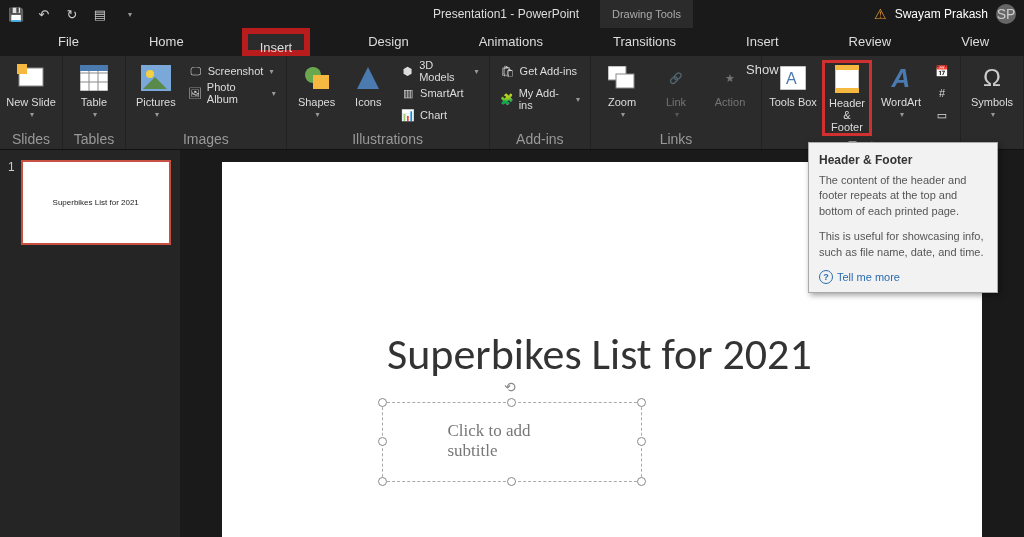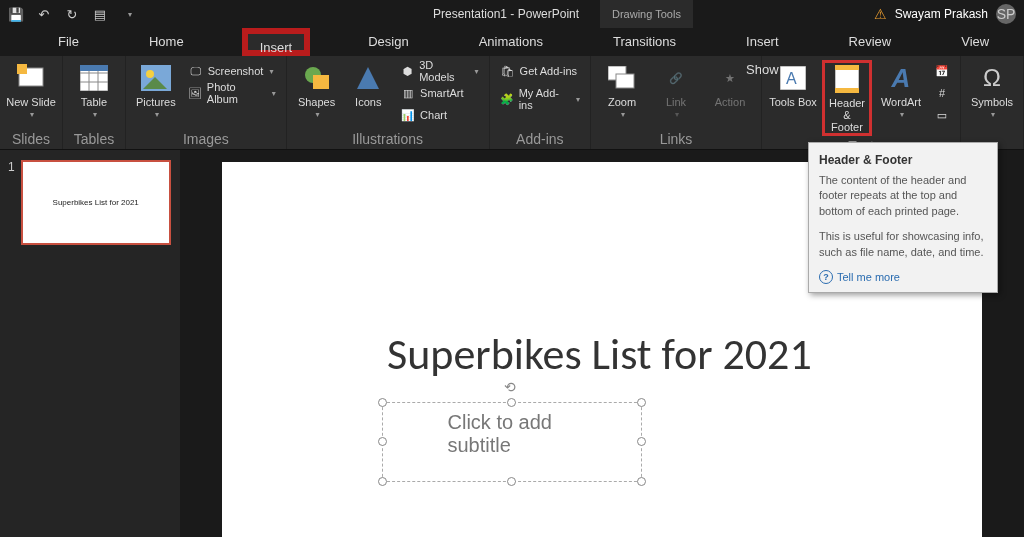--- a/index.html
+++ b/index.html
@@ -42,21 +42,21 @@
   .content { display: flex; height: calc(537px - 28px - 28px - 94px); }
   .thumb-panel { width: 180px; background: #252525; padding: 10px 8px; }
   .thumb-wrap { display: flex; gap: 6px; }
   .thumb-num { font-size: 12px; color: #ccc; }
   .thumb { width: 150px; height: 85px; background: #fff; border: 2px solid #c85040; display: flex; align-items: center; justify-content: center; }
   .thumb-title { font-size: 8px; color: #222; }
   .slide-area { flex: 1; background: #1a1a1a; display: flex; justify-content: center; padding-top: 12px; }
   .slide { width: 760px; height: 420px; background: #fff; color: #222; position: relative; }
   .slide-title { position: absolute; left: 165px; top: 165px; font-size: 44px; font-weight: 400; font-family: Calibri, Arial, sans-serif; color: #333; }
   .subtitle-box { position: absolute; left: 160px; top: 240px; width: 260px; height: 80px; border: 1px dashed #aaa; }
-  .subtitle-text { position: absolute; left: 50%; top: 8px; transform: translateX(-50%); font-size: 20px; color: #777; font-family: Liberation Sans, sans-serif; }
+  .subtitle-text { position: absolute; left: 50%; top: 18px; transform: translateX(-50%); font-size: 17px; color: #777; font-family: Liberation Serif, serif; }
   .handle { width: 9px; height: 9px; border: 1px solid #888; background: #fff; border-radius: 50%; position: absolute; }
   .handle.tl { left: -5px; top: -5px; } .handle.tm { left: 50%; top: -5px; margin-left: -5px; }
   .handle.tr { right: -5px; top: -5px; } .handle.ml { left: -5px; top: 50%; margin-top: -5px; }
   .handle.mr { right: -5px; top: 50%; margin-top: -5px; } .handle.bl { left: -5px; bottom: -5px; }
   .handle.bm { left: 50%; bottom: -5px; margin-left: -5px; } .handle.br { right: -5px; bottom: -5px; }
   .rotate-handle { position: absolute; left: 50%; top: -24px; margin-left: -8px; color: #888; font-size: 14px; }
   
   
   .tooltip { position: absolute; left: 808px; top: 142px; width: 190px; background: #f2f2f2; color: #333; border: 1px solid #aaa; font-size: 11px; padding: 10px 10px 8px; box-shadow: 2px 2px 6px rgba(0,0,0,.4); }
   .tooltip-title { font-weight: 600; margin-bottom: 6px; font-size: 12px; }

